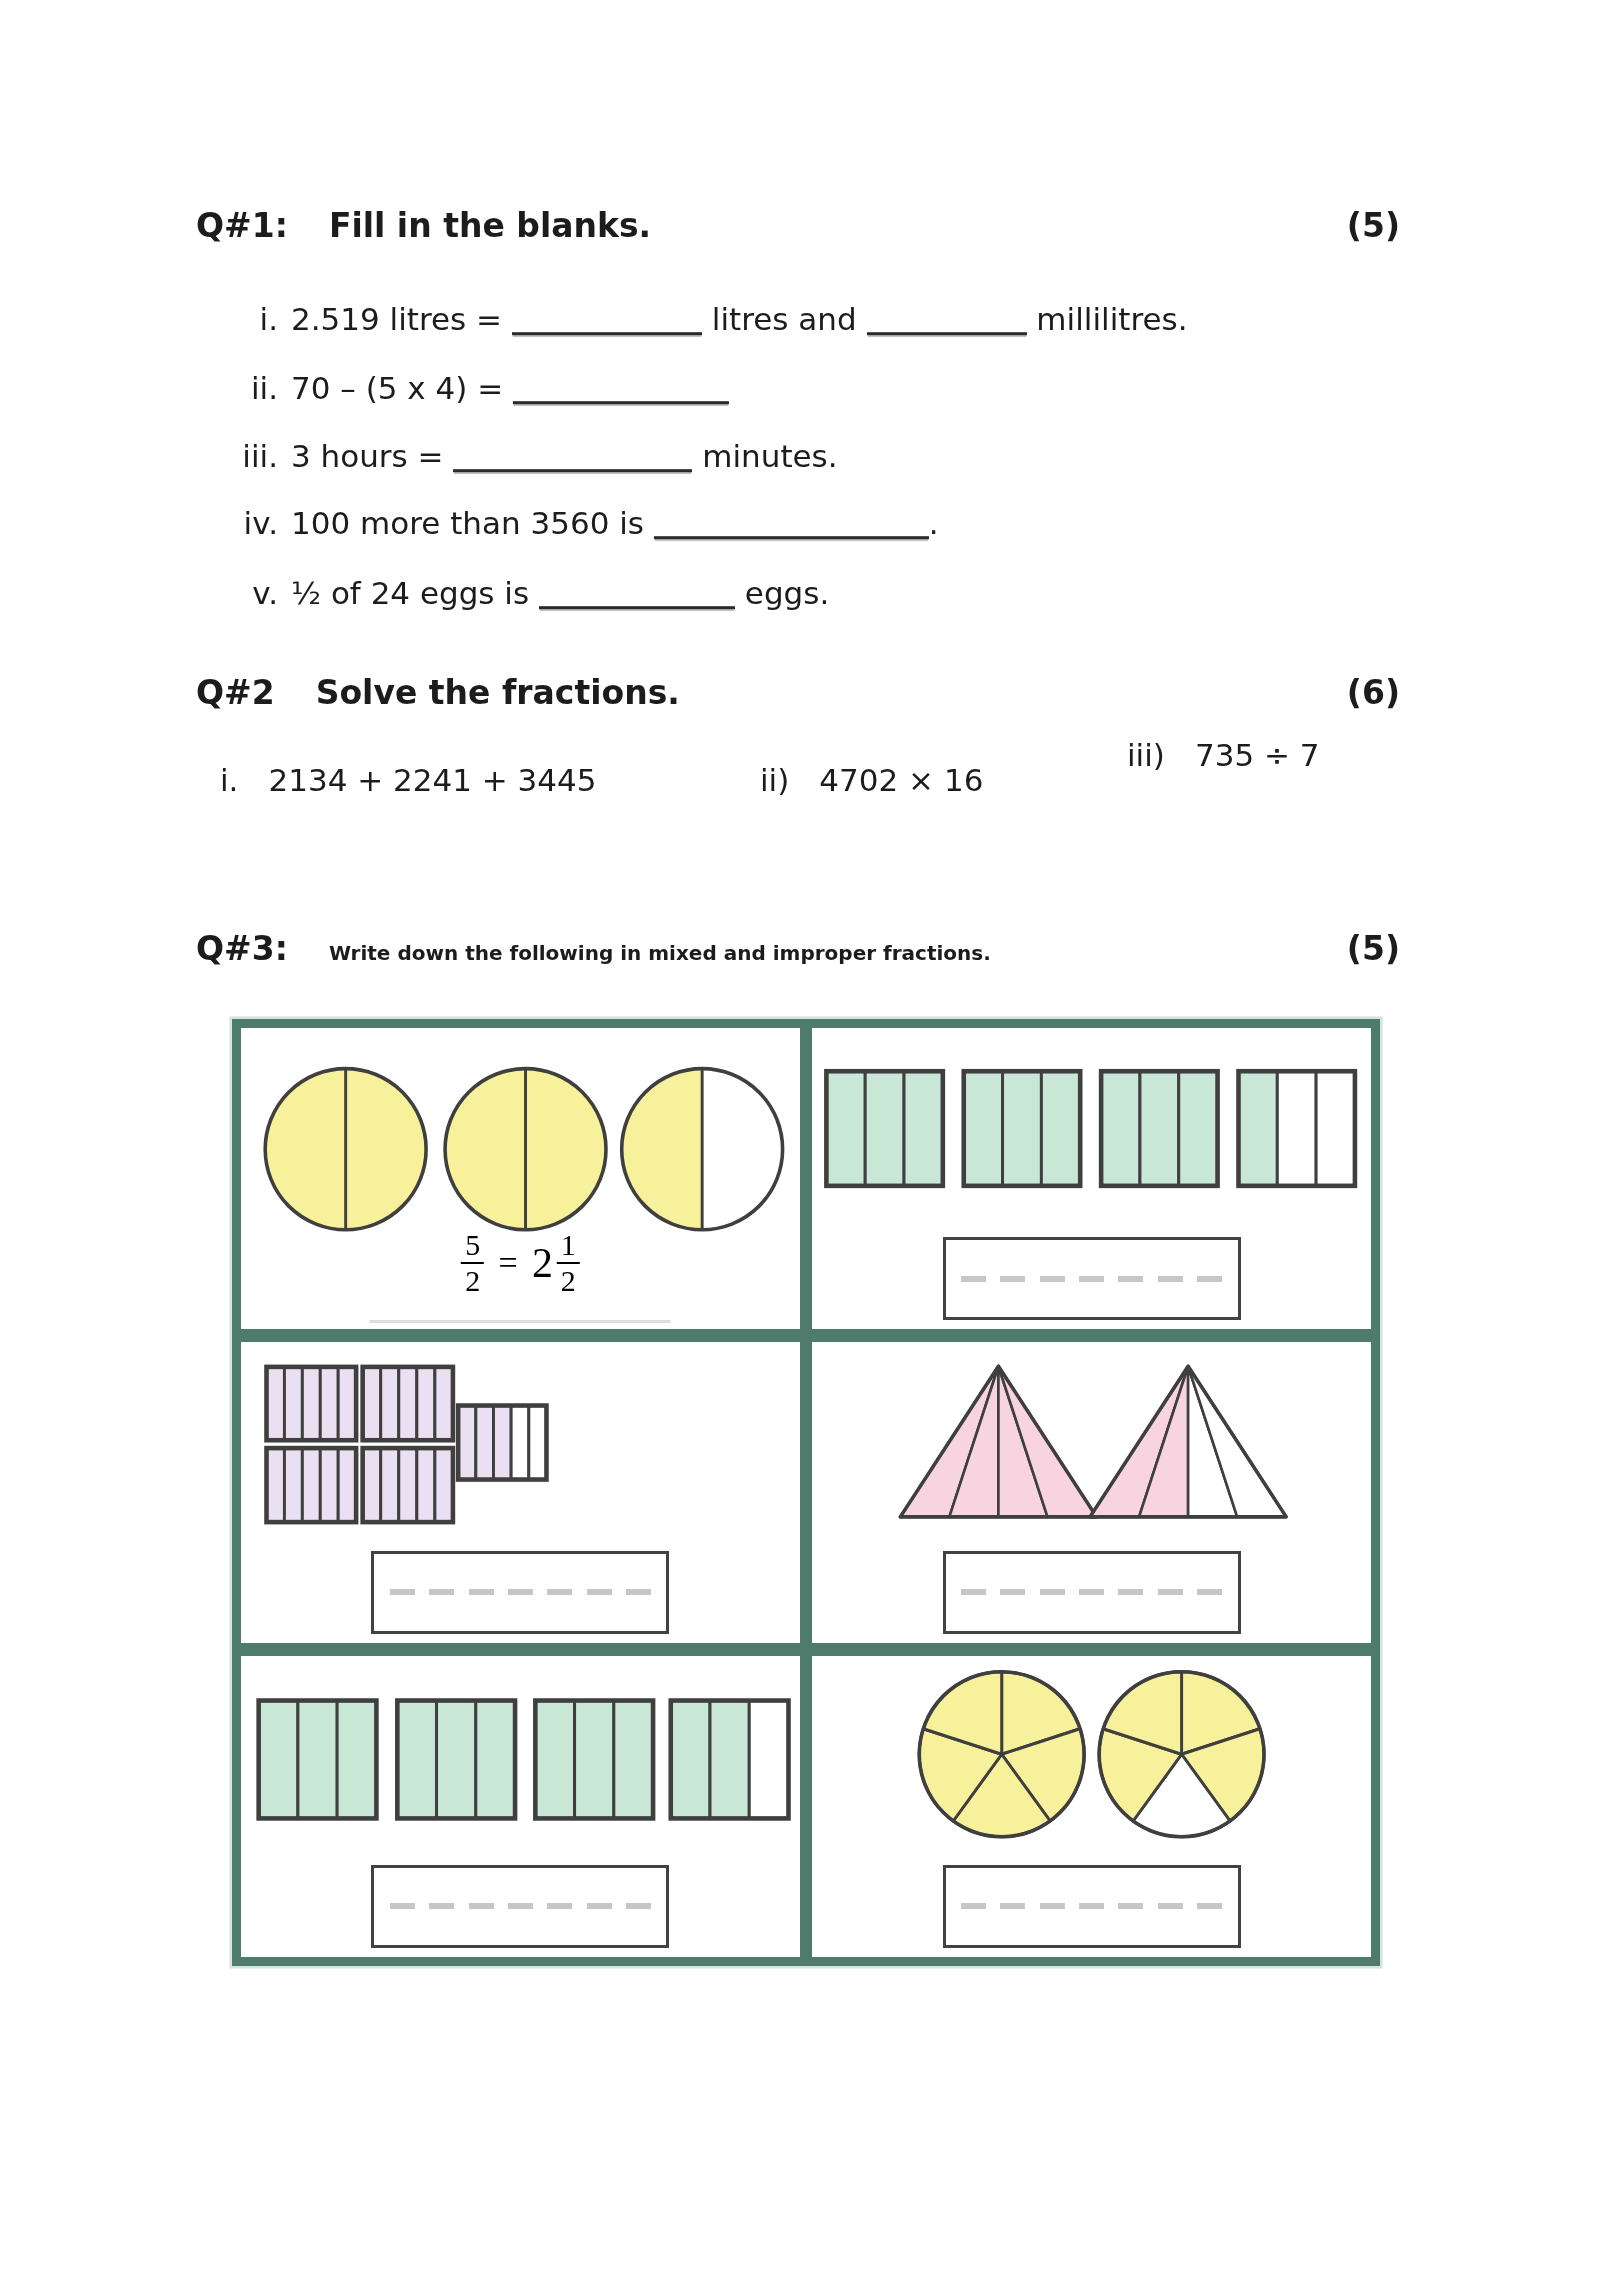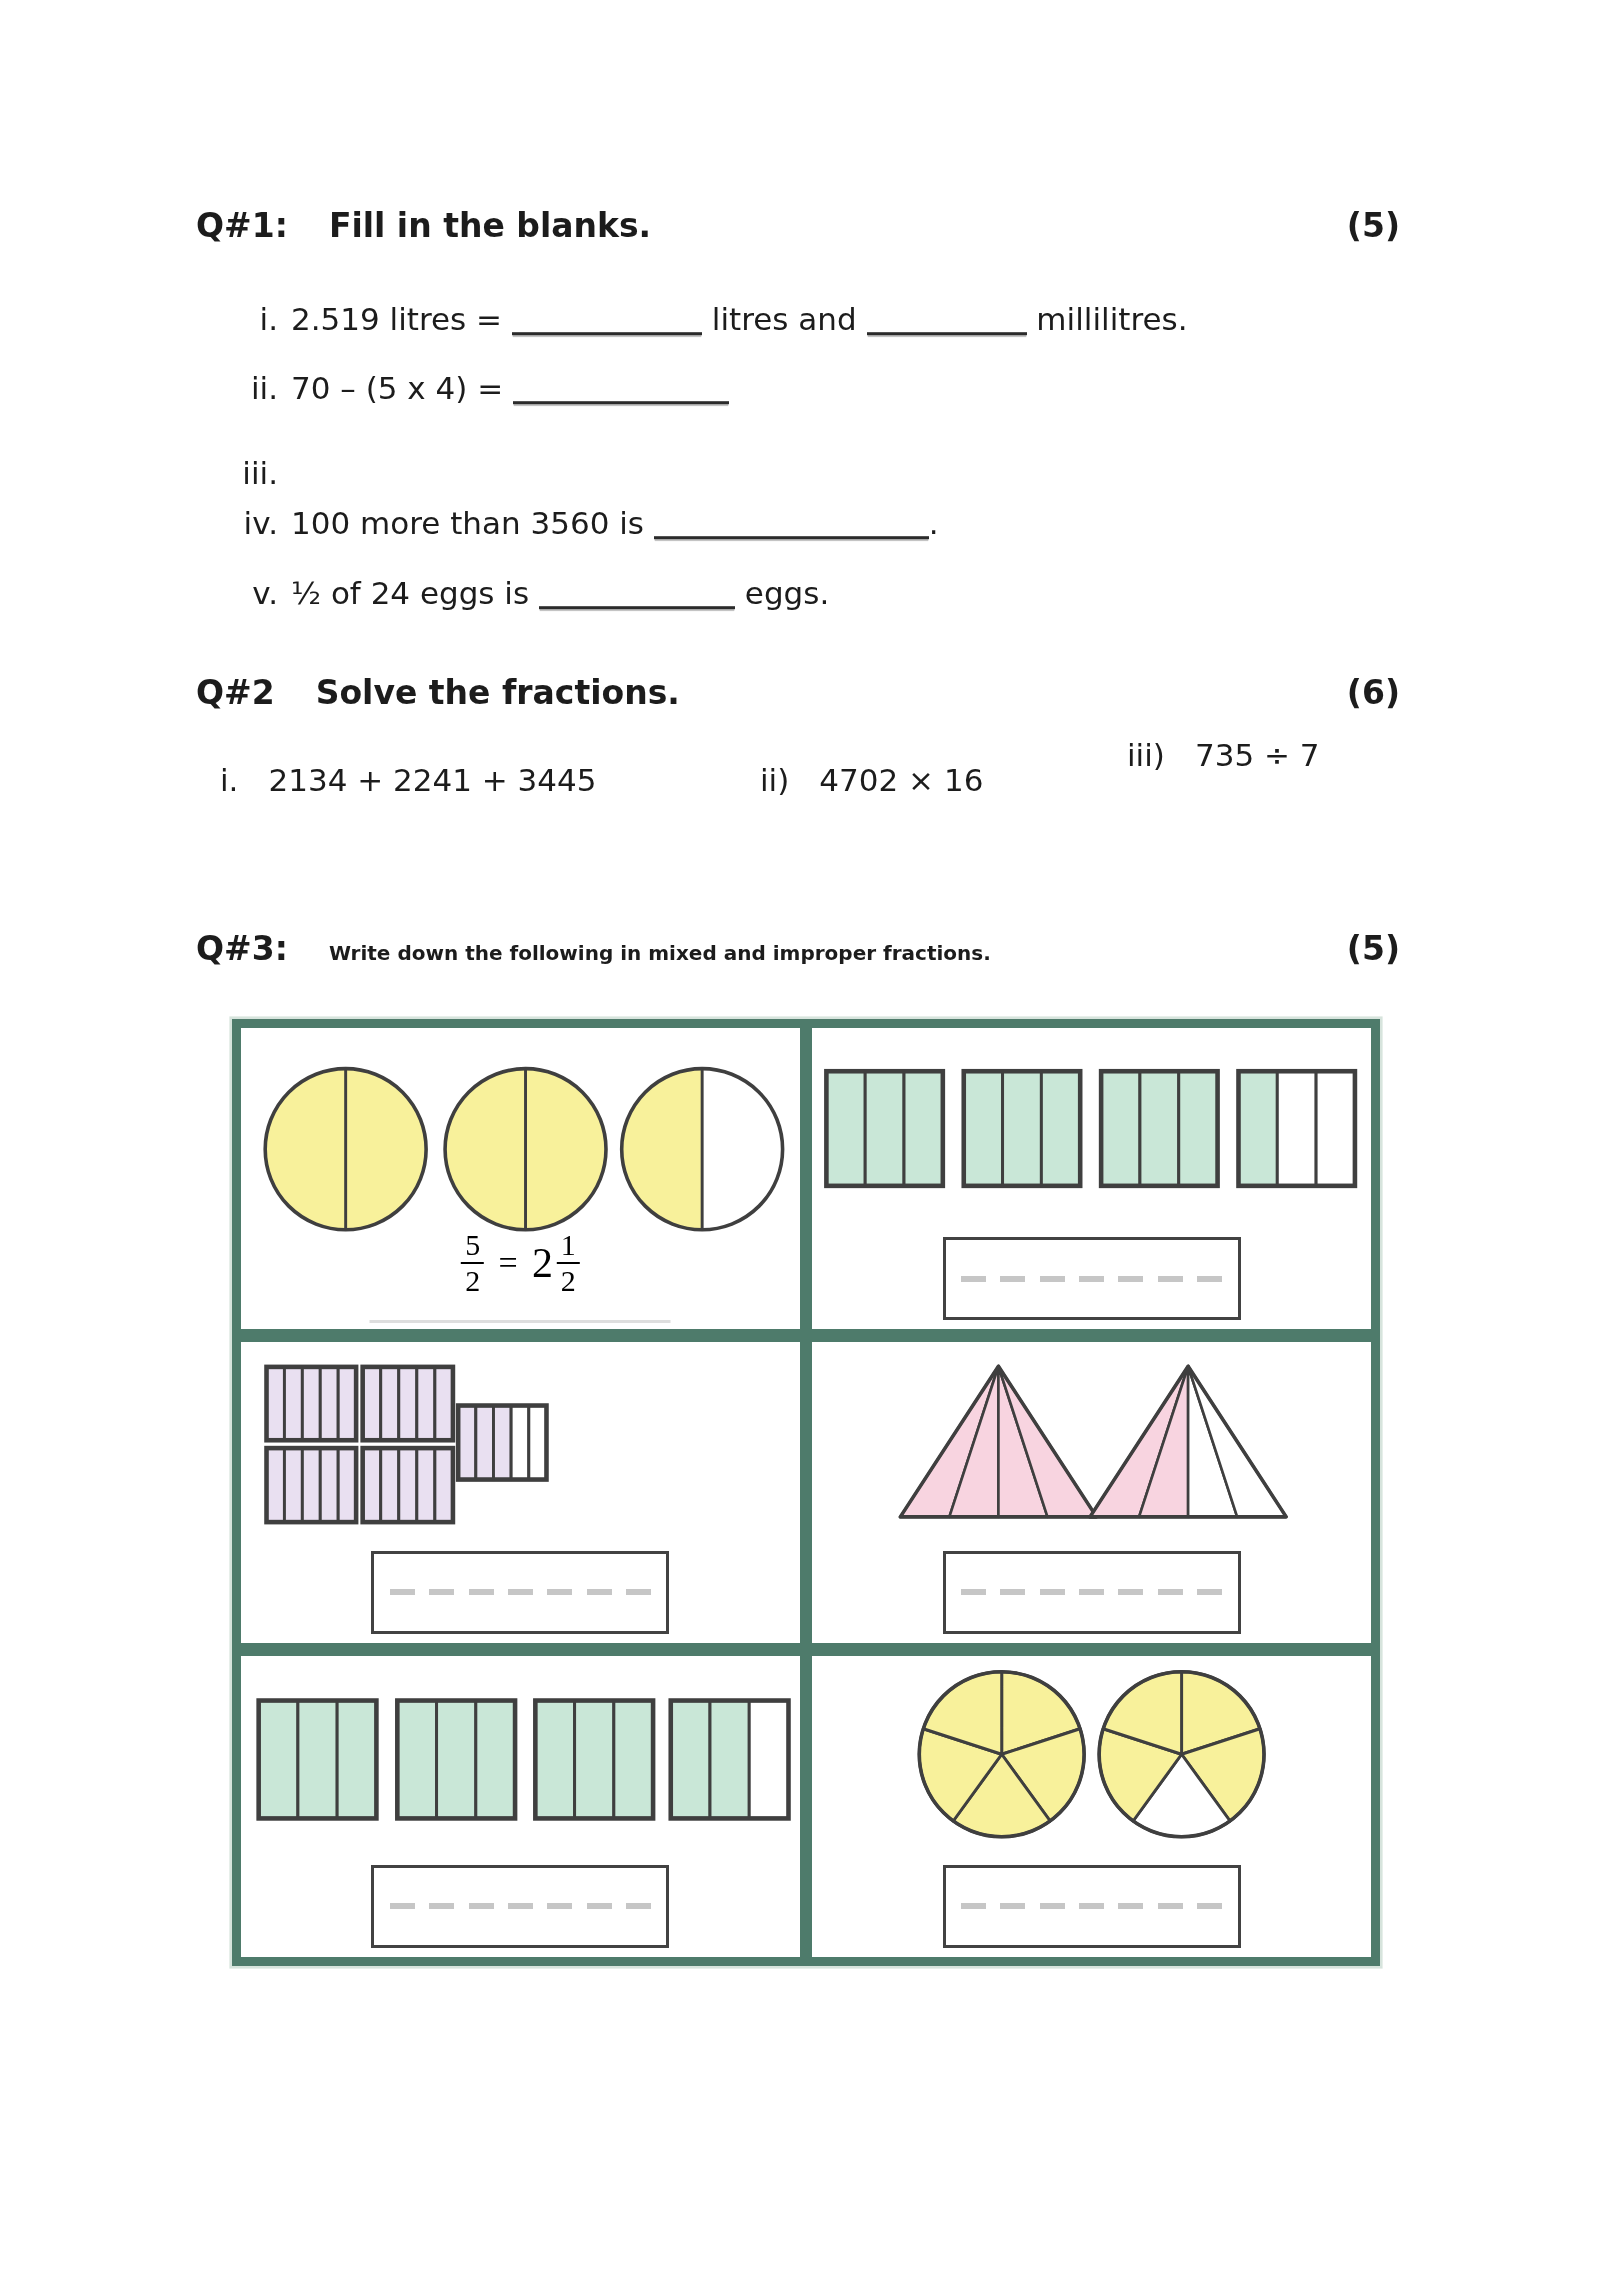--- a/index.html
+++ b/index.html
@@ -82,22 +82,23 @@
   </div>
   <div id="q1-items">
       <div class="item" style="top: 301px;">
         <span class="rnum">i.</span>
         <span class="itext"><span>2.519 litres = </span><span class="blank" style="width: 190px;"></span><span> litres and </span><span class="blank" style="width: 160px;"></span><span> millilitres.</span></span>
       </div>
       <div class="item" style="top: 370px;">
         <span class="rnum">ii.</span>
         <span class="itext"><span>70 – (5 x 4) = </span><span class="blank" style="width: 216px;"></span></span>
       </div>
-      <div class="item" style="top: 455px;">
+      <div class="item" style="top: 438px;">
         <span class="rnum">iii.</span>
+        <span class="itext"><span>3 hours = </span><span class="blank" style="width: 239px;"></span><span> minutes.</span></span>
       </div>
       <div class="item" style="top: 505px;">
         <span class="rnum">iv.</span>
         <span class="itext"><span>100 more than 3560 is </span><span class="blank" style="width: 275px;"></span><span>.</span></span>
       </div>
       <div class="item" style="top: 575px;">
         <span class="rnum">v.</span>
         <span class="itext"><span>½ of 24 eggs is </span><span class="blank" style="width: 196px;"></span><span> eggs.</span></span>
       </div>
     </div>

